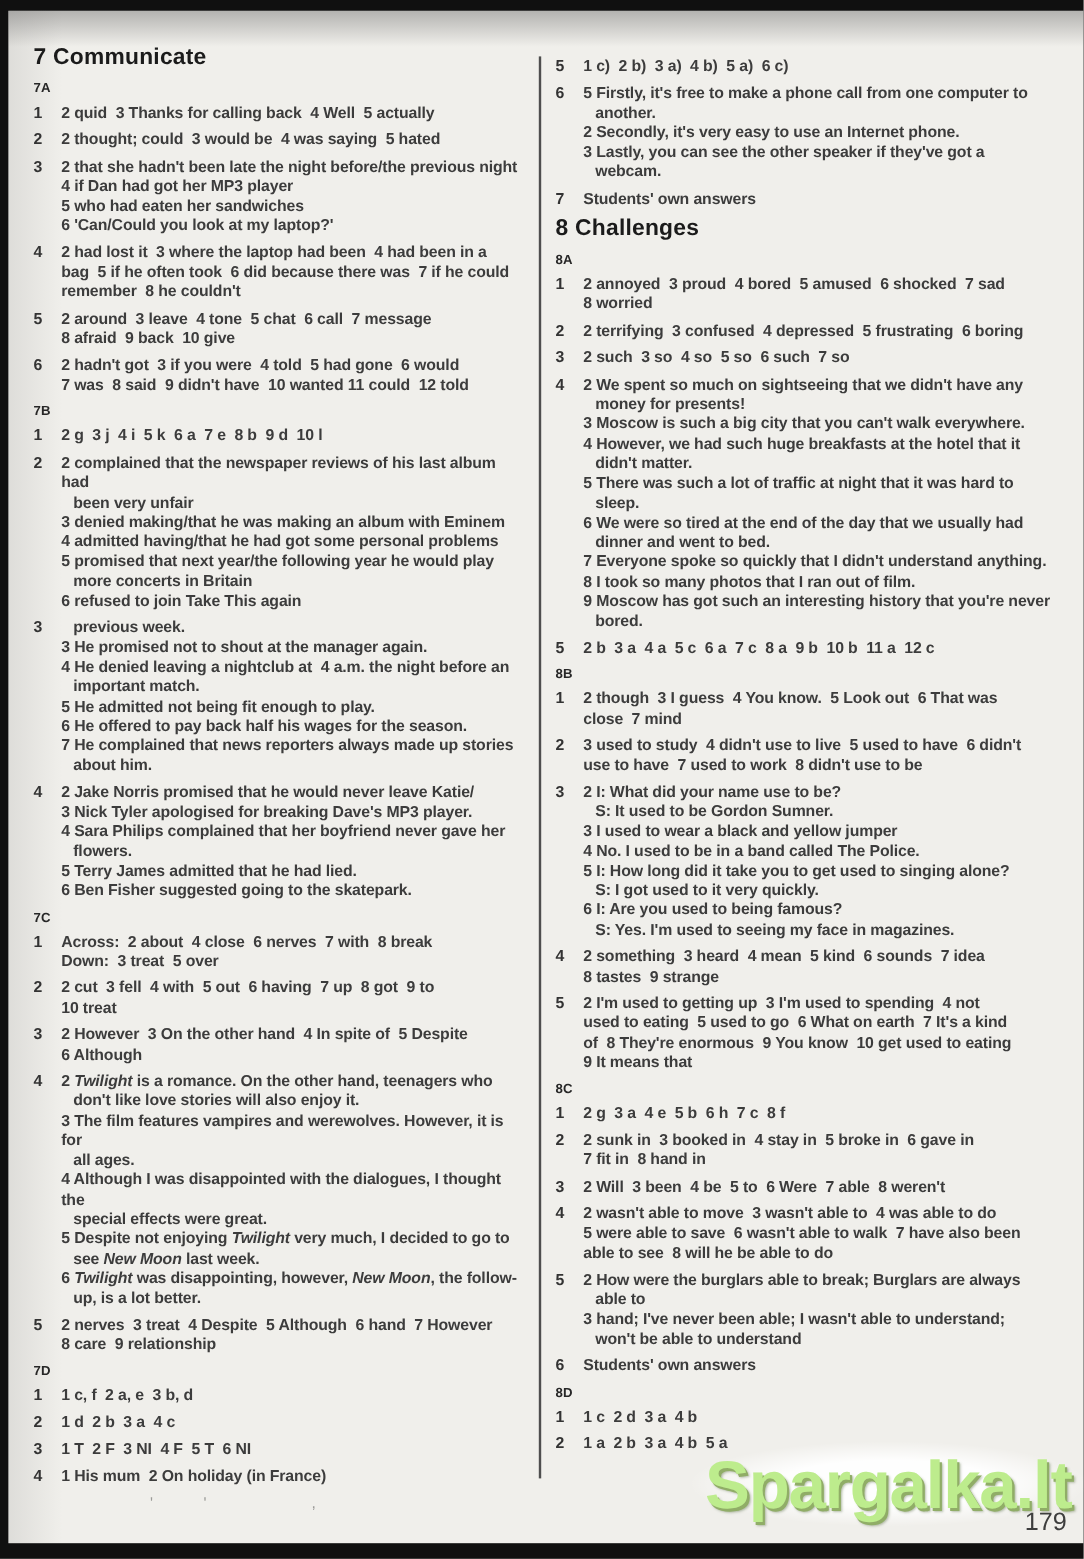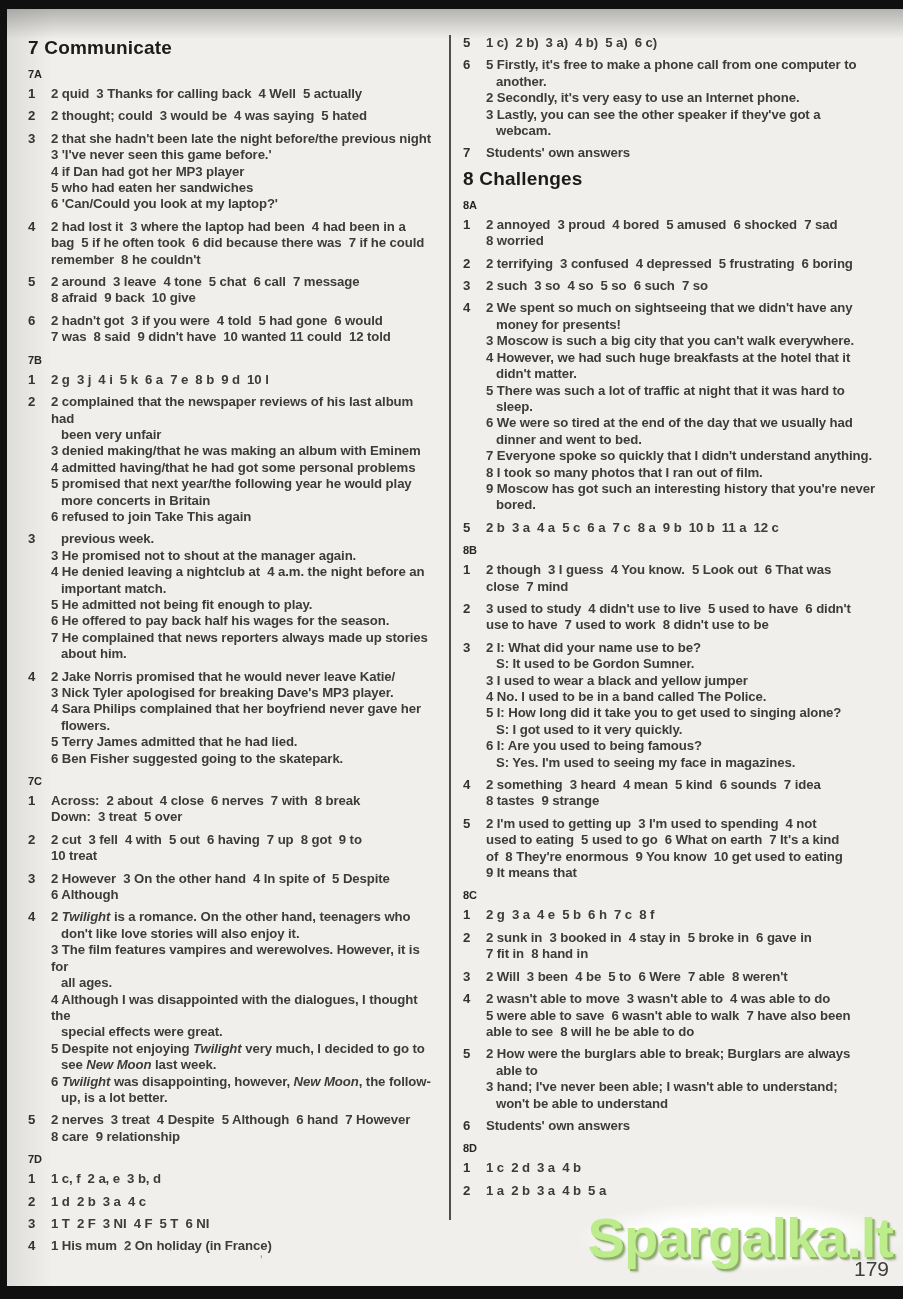--- a/index.html
+++ b/index.html
@@ -8,21 +8,21 @@
     background:#101010;
     font-family:"Liberation Sans", sans-serif;
   }
   .page {
     position:absolute; left:7px; top:9px; right:0; bottom:13px;
     background:
       linear-gradient(to bottom, rgba(80,80,80,.38), rgba(80,80,80,0) 30px),
       linear-gradient(to right, rgba(110,110,110,.14), rgba(0,0,0,0) 45px),
       #f0efeb;
   }
-  .cols { display:flex; padding:26px 0 0 21px; align-items:flex-start; }
+  .cols { display:flex; padding:26px 0 0 21px; align-items:center; }
   .col-left  { width:421px; flex:none; box-sizing:border-box; padding-right:12px; }
   .col-right { flex:1; border-left:2px solid #4e4e4e; padding-left:12px; padding-right:8px; min-height:1185px; box-sizing:border-box; }
   .h1 { font-size:19px; font-weight:bold; color:#1b1b1b; margin:2px 0 9px; letter-spacing:.2px; }
   .h2 { font-size:11px; font-weight:bold; color:#272727; margin:8px 0 6px; }
   .item { display:flex; margin:0 0 6px; color:#3c3c3c; }
   .num  { width:23px; flex:none; font-weight:bold; font-size:13.2px; line-height:16.4px; color:#333; }
   .body { flex:1; min-width:0;font-weight:bold; }
   .line { white-space:pre-wrap; font-size:13.2px; line-height:16.4px; letter-spacing:-0.1px; }
   .line.ind1 { padding-left:10px; }
   .watermark {
@@ -54,21 +54,20 @@
         <div class="item">
           <div class="num">2</div>
           <div class="body">
             <div class="line ind0">2 thought; could  3 would be  4 was saying  5 hated</div>
           </div>
         </div>
         <div class="item">
           <div class="num">3</div>
           <div class="body">
             <div class="line ind0">2 that she hadn't been late the night before/the previous night</div>
-            <div class="line ind0">3 'I've never seen this game before.'</div>
             <div class="line ind0">4 if Dan had got her MP3 player</div>
             <div class="line ind0">5 who had eaten her sandwiches</div>
             <div class="line ind0">6 'Can/Could you look at my laptop?'</div>
           </div>
         </div>
         <div class="item">
           <div class="num">4</div>
           <div class="body">
             <div class="line ind0">2 had lost it  3 where the laptop had been  4 had been in a</div>
             <div class="line ind0">bag  5 if he often took  6 did because there was  7 if he could</div>

